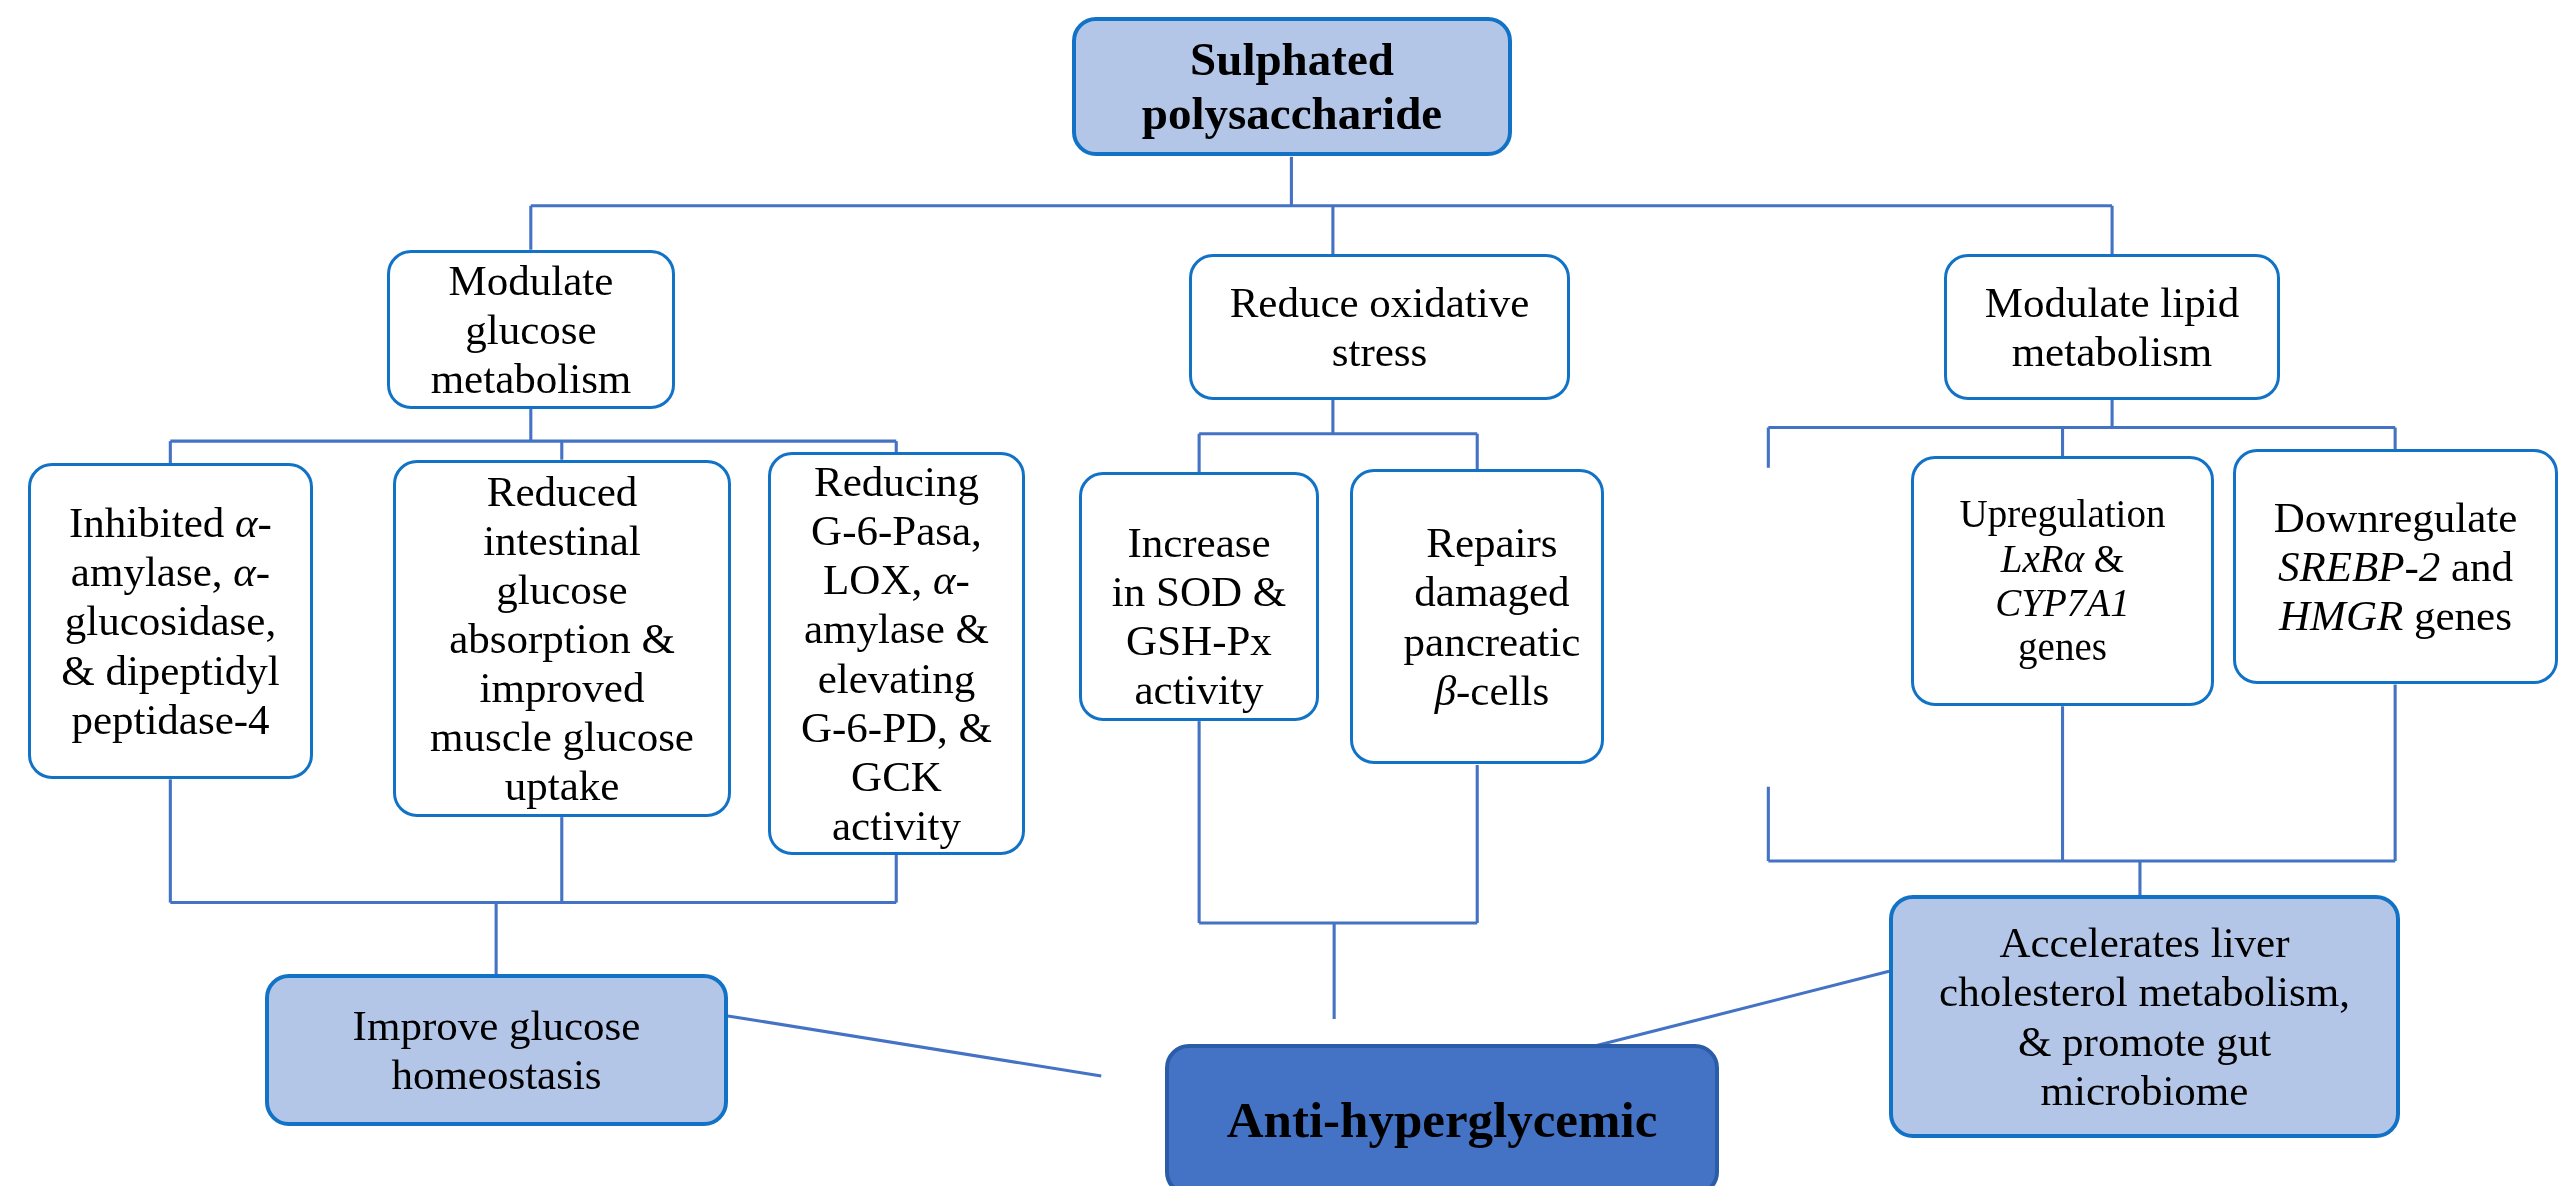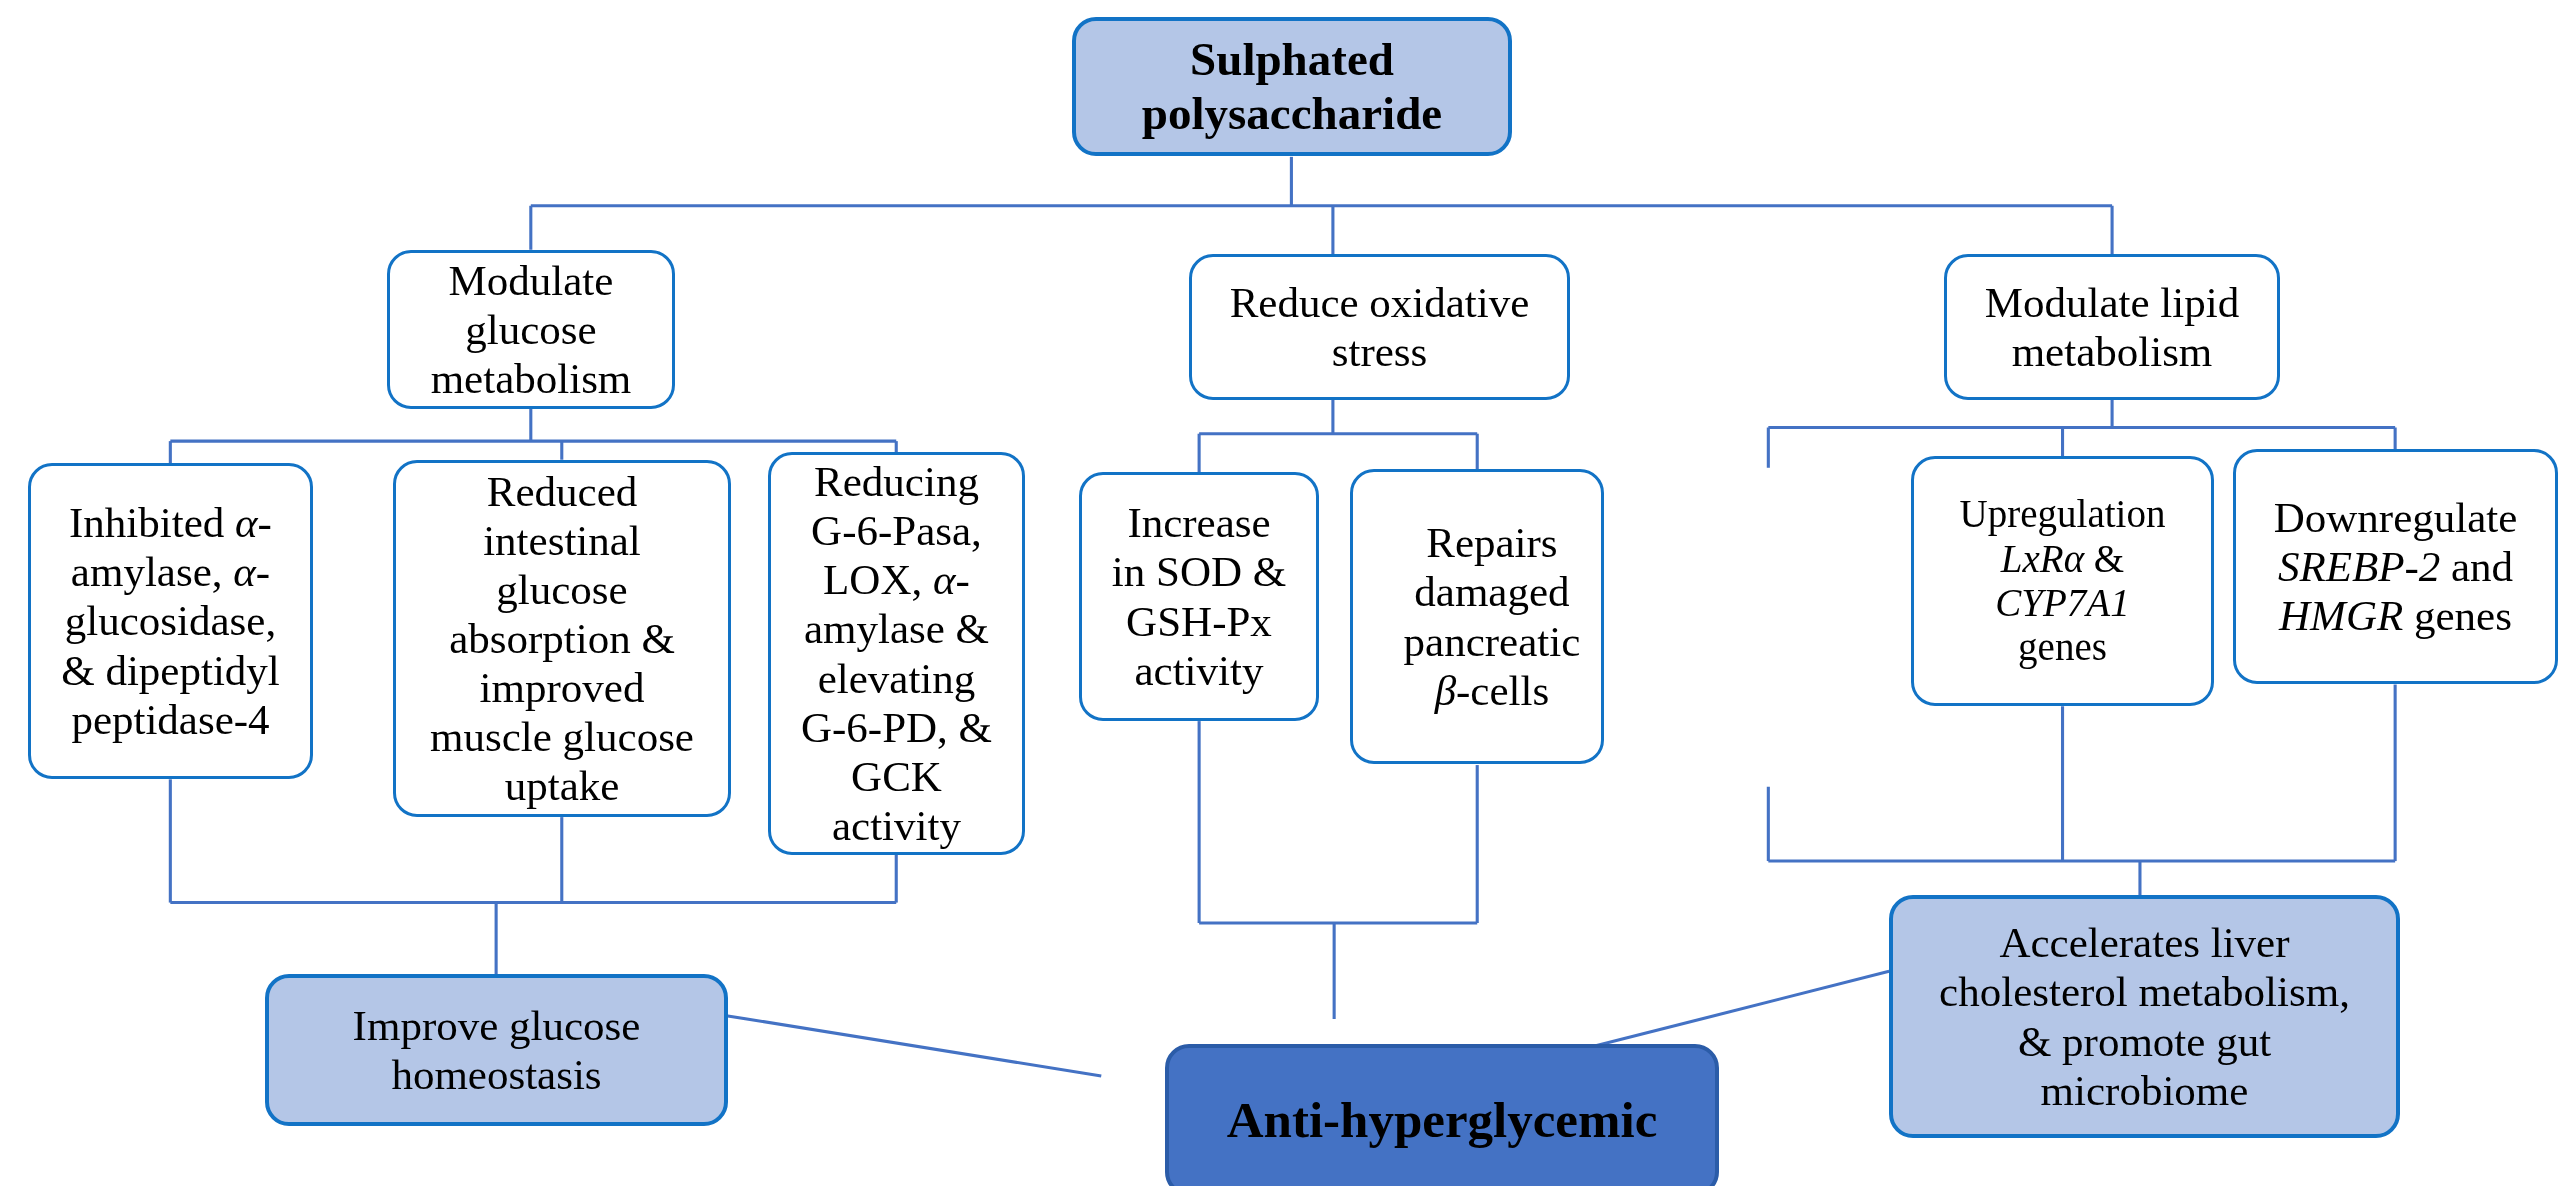--- a/index.html
+++ b/index.html
@@ -85,21 +85,21 @@
     </div>
     <div class="node outline" style="left: 28px; top: 463px; width: 285px; height: 316px; font-size: 43px; justify-content: center;">
       <div class="node-label">Inhibited <i>α</i>-<br>amylase, <i>α</i>-<br>glucosidase,<br>&amp; dipeptidyl<br>peptidase-4</div>
     </div>
     <div class="node outline" style="left: 393px; top: 460px; width: 338px; height: 357px; font-size: 43px;">
       <div class="node-label">Reduced<br>intestinal<br>glucose<br>absorption &amp;<br>improved<br>muscle glucose<br>uptake</div>
     </div>
     <div class="node outline" style="left: 768px; top: 452px; width: 257px; height: 403px; font-size: 43px;">
       <div class="node-label">Reducing<br>G-6-Pasa,<br>LOX, <i>α</i>-<br>amylase &amp;<br>elevating<br>G-6-PD, &amp;<br>GCK<br>activity</div>
     </div>
-    <div class="node outline" style="left: 1079px; top: 472px; width: 240px; height: 249px; font-size: 43px;">
+    <div class="node outline" style="left: 1079px; top: 472px; width: 240px; height: 249px; font-size: 43px; align-items: flex-end;">
       <div class="node-label">Increase<br>in SOD &amp;<br>GSH-Px<br>activity</div>
     </div>
     <div class="node outline" style="left: 1350px; top: 469px; width: 254px; height: 295px; font-size: 43px; padding-left: 36px;">
       <div class="node-label">Repairs<br>damaged<br>pancreatic<br><i>β</i>-cells</div>
     </div>
     <div class="node outline" style="left: 1911px; top: 456px; width: 303px; height: 250px; font-size: 39px;">
       <div class="node-label">Upregulation<br><i>LxR<i>α</i></i> &amp;<br><i>CYP7A1</i><br>genes</div>
     </div>
     <div class="node outline" style="left: 2233px; top: 449px; width: 325px; height: 235px; font-size: 43px;">
       <div class="node-label">Downregulate<br><i>SREBP-2</i> and<br><i>HMGR</i> genes</div>

